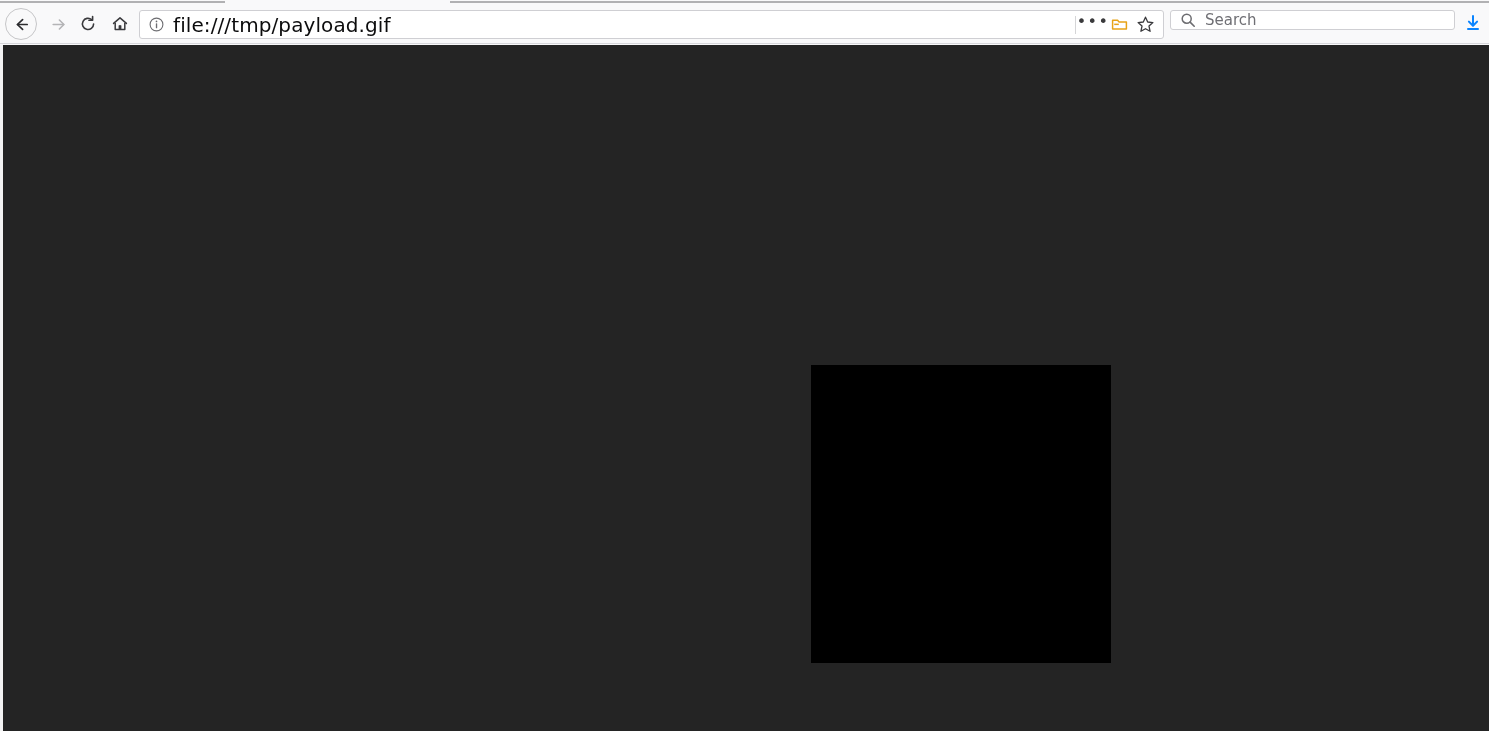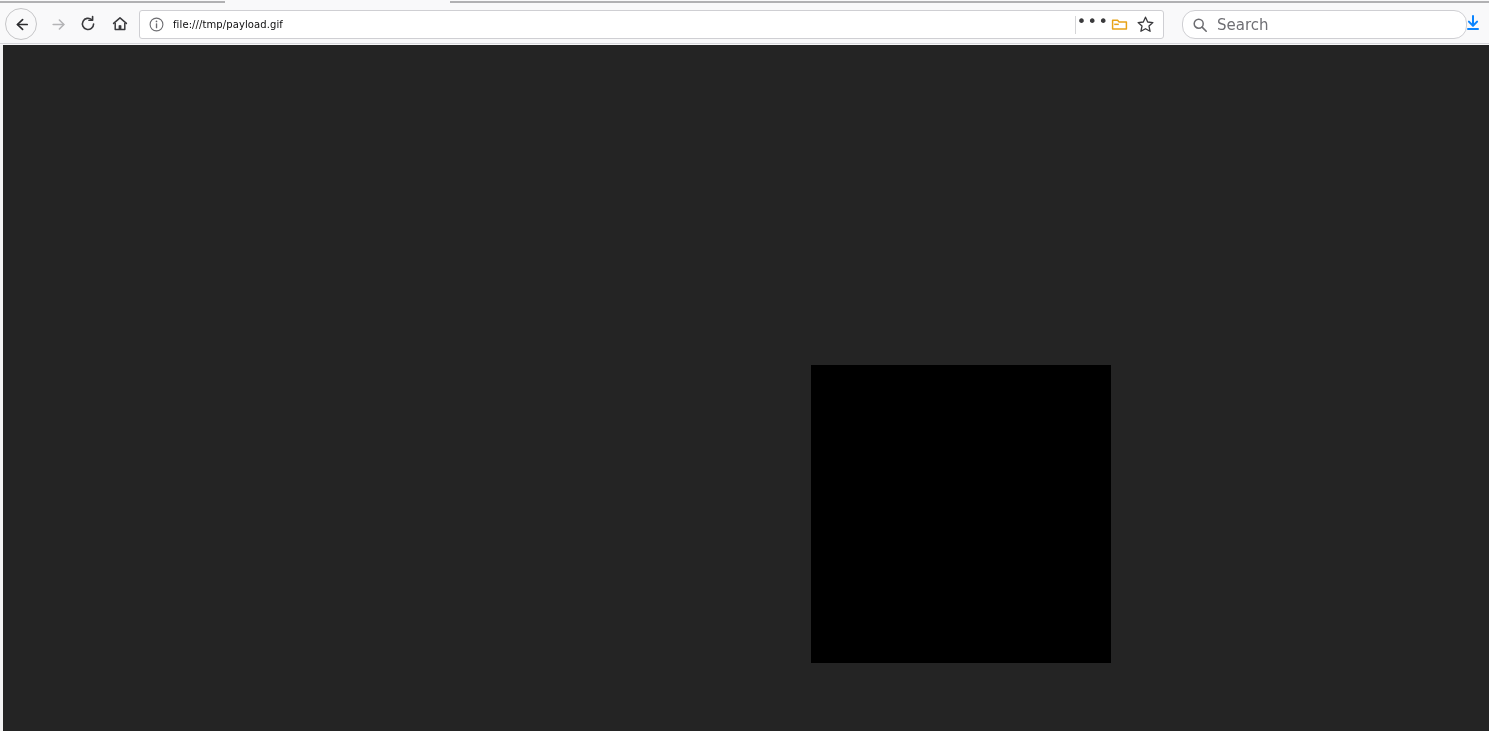--- a/index.html
+++ b/index.html
@@ -81,21 +81,21 @@
     align-items: center;
   }
   .identity-icon {
     margin-left: 9px;
     flex: 0 0 auto;
     display: flex;
     align-items: center;
   }
   .url-text {
     margin-left: 9px;
-    font-size: 10px;
+    font-size: 20px;
     color: #0c0c0d;
     letter-spacing: 0.1px;
     white-space: nowrap;
     flex: 1 1 auto;
     overflow: hidden;
   }
   .urlbar-actions {
     flex: 0 0 auto;
     display: flex;
     align-items: center;
@@ -122,28 +122,27 @@
     letter-spacing: 1.4px;
     padding-bottom: 5px;
   }
 
   
   .searchbar {
     position: absolute;
     left: 1170px;
     top: 6px;
     width: 285px;
-    height: 29px;
+    height: 20px;
     background: #ffffff;
     border: 1px solid #cfcfd3;
-    border-radius: 13px;
-    box-sizing: border-box;
-    display: flex;
-    align-items: center;
-    margin-left: 12px;
+    border-radius: 3px;
+    box-sizing: border-box;
+    display: flex;
+    align-items: center;
   }
   .search-icon-wrap {
     margin-left: 9px;
     display: flex;
     align-items: center;
   }
   .search-placeholder {
     margin-left: 9px;
     font-size: 15px;
     color: #6f6f74;

